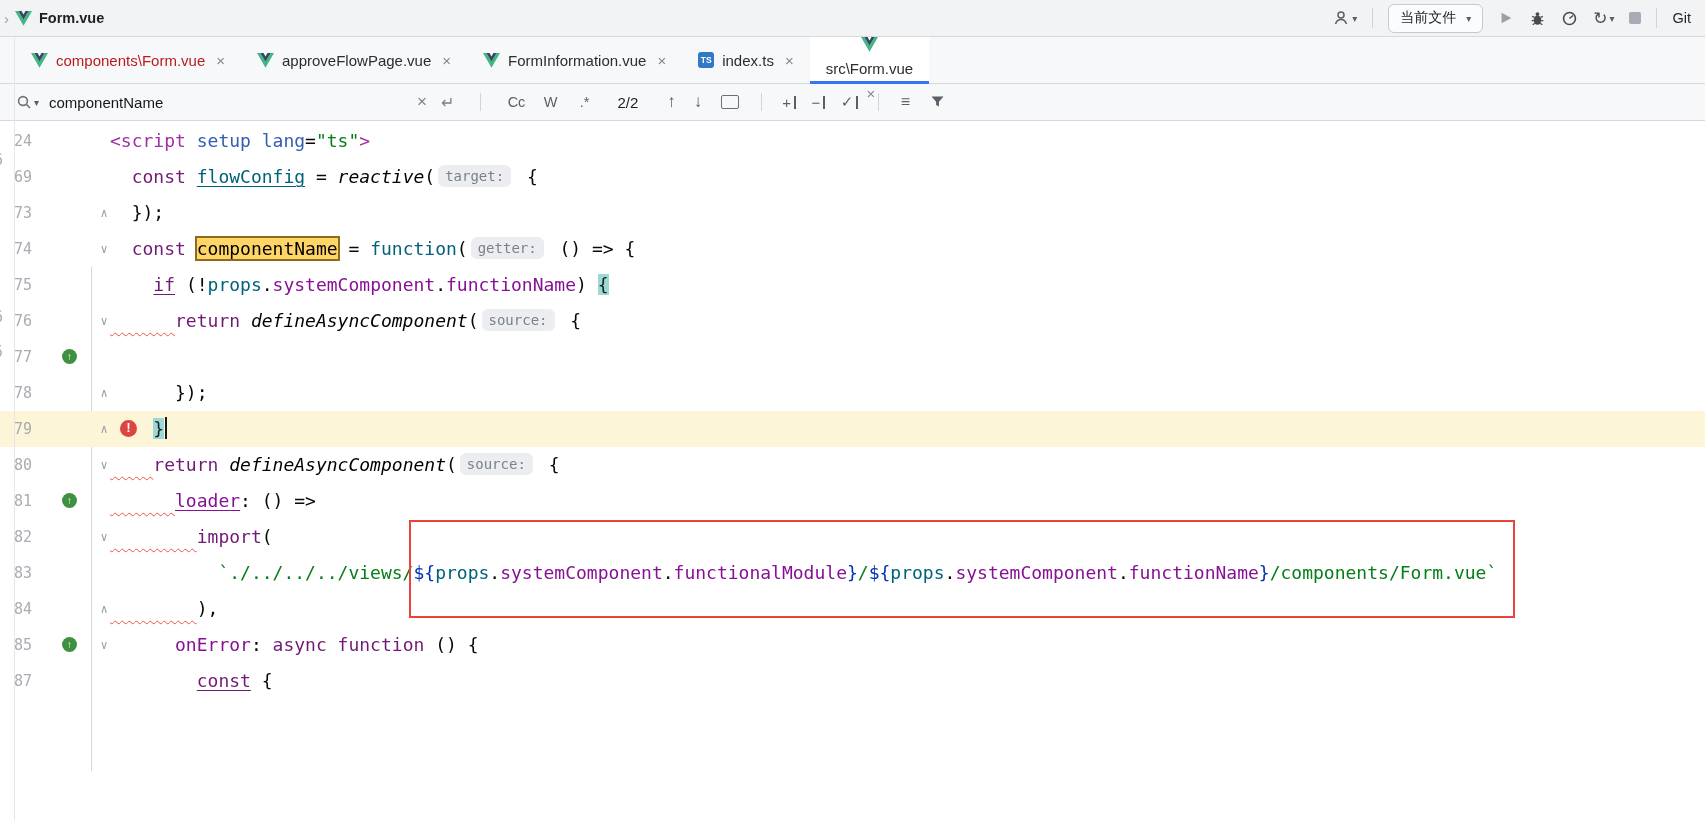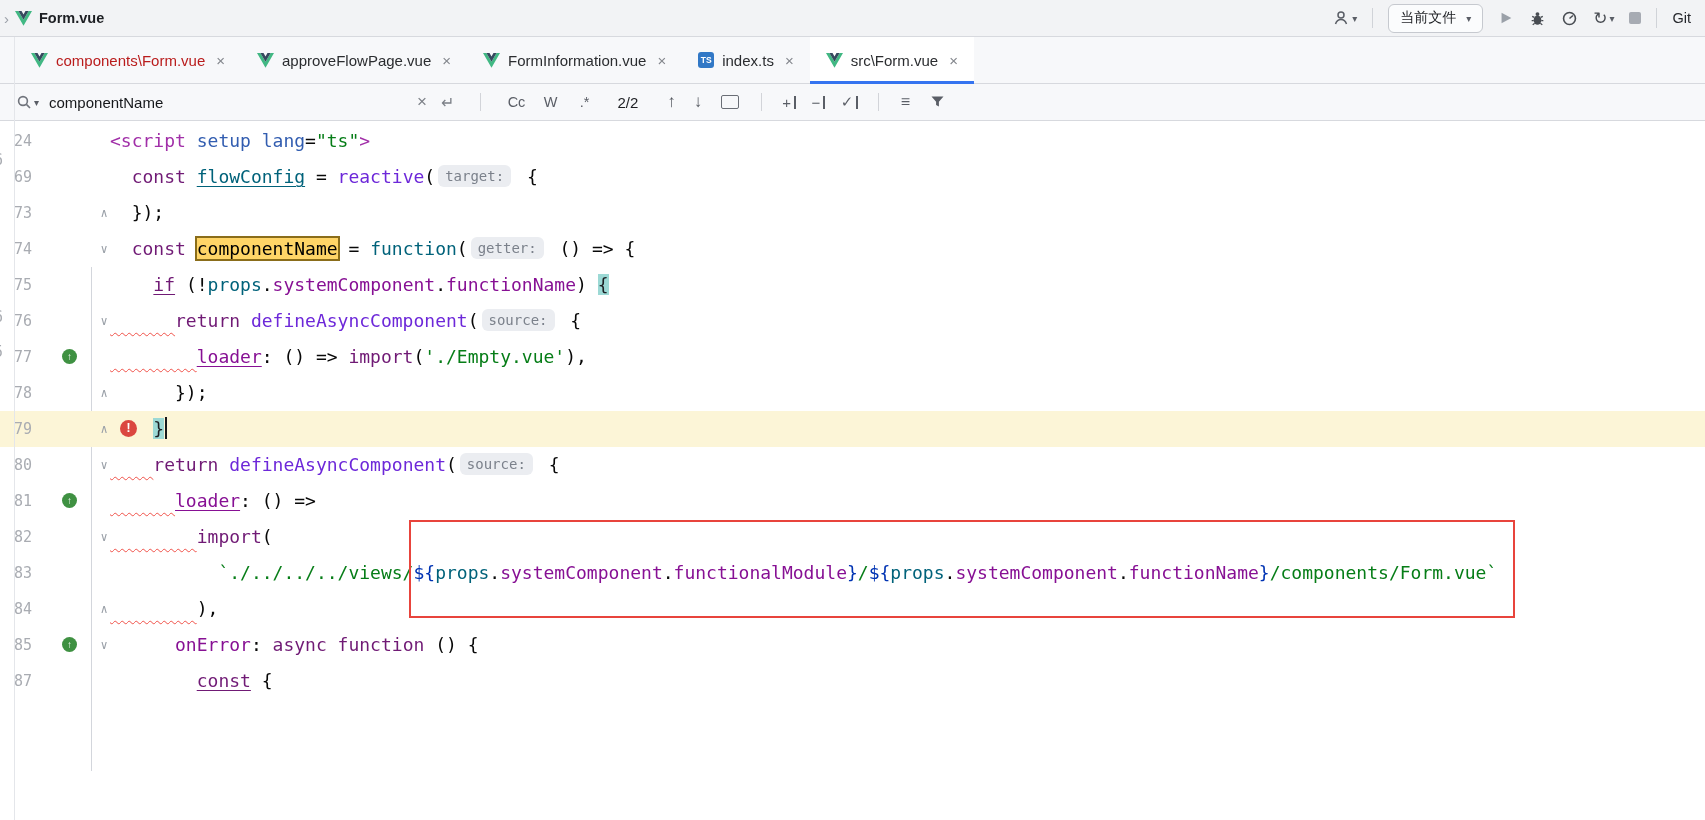--- a/index.html
+++ b/index.html
@@ -18,21 +18,21 @@
   .runconfig{display:flex;align-items:center;gap:8px;border:1px solid #c6c9cf;border-radius:6px;
              background:#fbfcfd;height:27px;padding:0 11px;font-size:14px;color:#1d1f23;}
   .stop-square{width:12px;height:12px;background:#a7abb3;border-radius:2px;display:inline-block;}
   .rerun-glyph{font-size:17px;color:#484c52;line-height:1;}
   .git-label{font-size:14.5px;color:#24262b;}
   
   .tabbar{height:47px;box-sizing:border-box;background:#f7f8fa;border-bottom:1px solid #d7d9de;
           display:flex;align-items:stretch;padding-left:15px;}
   .tab{display:flex;align-items:center;gap:8px;padding:0 16px;font-size:15px;color:#2b2d30;
        position:relative;cursor:default;}
-  .tab.active{background:#ffffff;}
+  .tab.active{background:#ffffff;flex-direction:column;}
   .tab.active::after{content:"";position:absolute;left:0;right:0;bottom:-1px;height:3px;background:#3574f0;}
   .tab-label{white-space:pre;}
   .tab-label.added{color:#b91c1c;}
   .tab-close{color:#83868c;font-size:15px;margin-left:3px;}
   .tab-ic{width:17px;height:16px;display:inline-flex;align-items:center;justify-content:center;}
   .tab-ic.ts{width:16px;height:16px;background:#3178c6;color:#fff;font-size:8.5px;font-weight:700;
              border-radius:3px;}
   
   .searchbar{height:37px;box-sizing:border-box;background:#f7f8fa;border-bottom:1px solid #d7d9de;
              display:flex;align-items:center;padding-left:16px;font-size:15px;}
@@ -60,21 +60,21 @@
          color:#fff;font-size:10px;line-height:15px;text-align:center;font-family:"Liberation Sans",sans-serif;}
   .err{position:absolute;left:120px;top:9px;width:17px;height:17px;border-radius:50%;background:#db4740;
        color:#fff;font-weight:700;font-size:12px;line-height:17px;text-align:center;font-family:"Liberation Sans",sans-serif;}
   .scopeline{position:absolute;left:91px;top:146px;width:1px;height:504px;background:#d3d6dc;}
   .sliver-num{position:absolute;left:-6px;color:#a9acb2;font-size:15px;line-height:20px;}
   .pane-divider{position:absolute;left:14px;top:37px;bottom:0;width:1px;background:#e4e6ea;z-index:2;}
   .red-box{position:absolute;left:409px;top:399px;width:1102px;height:94px;border:2.5px solid #e8443c;
            z-index:5;pointer-events:none;}
   
   .pl{color:#080808}.k{color:#701a75}.s{color:#067d17}.v{color:#00627a}.p{color:#871094}
-  .fi{color:#6d28d9;}
+  .fi{color:#000000;font-style:italic}
   .tg{color:#a12fa8}.at{color:#325db0}.in{color:#0033b3}
   .ws{color:#080808}
   .wsE{text-decoration:underline;text-decoration-style:wavy;text-decoration-color:#f0524a;
        text-decoration-thickness:1px;text-underline-offset:5px;text-decoration-skip-ink:none;}
   .u{text-decoration:underline;text-underline-offset:3px;text-decoration-thickness:1px;}
   .shl{background:#ffd567;outline:2px solid #8a6d1a;color:#000;}
   .bhl{background:#9cd9d5;}
   .inl{display:inline-block;background:#ebedf1;color:#7b818b;border-radius:6px;padding:0 7px;
        font-size:14px;line-height:22px;height:22px;margin:0 5px 0 3px;vertical-align:2px;
        font-family:"DejaVu Sans Mono",monospace;}
@@ -229,21 +229,21 @@
 
   <div class="editor">
     <div class="code-area">
       <div class="scopeline"></div>
     <div class="row"><span class="num">24</span><span><span class="tg">&lt;script</span><span class="pl"> </span><span class="at">setup</span><span class="pl"> </span><span class="at">lang</span><span class="pl">=</span><span class="s">"ts"</span><span class="tg">&gt;</span></span></div>
         <div class="row"><span class="num">69</span><span><span class="ws">  </span><span class="k">const</span><span class="pl"> </span><span class="v u">flowConfig</span><span class="pl"> = </span><span class="fi">reactive</span><span class="pl">(</span><span class="inl">target:</span><span class="pl"> {</span></span></div>
         <div class="row"><span class="num">73</span><span class="fold">∧</span><span><span class="ws">  </span><span class="pl">});</span></span></div>
         <div class="row"><span class="num">74</span><span class="fold">∨</span><span><span class="ws">  </span><span class="k">const</span><span class="pl"> </span><span class="shl">componentName</span><span class="pl"> = </span><span class="v">function</span><span class="pl">(</span><span class="inl">getter:</span><span class="pl"> () =&gt; {</span></span></div>
         <div class="row"><span class="num">75</span><span><span class="ws">    </span><span class="k u">if</span><span class="pl"> (!</span><span class="v">props</span><span class="pl">.</span><span class="p">systemComponent</span><span class="pl">.</span><span class="p">functionName</span><span class="pl">) </span><span class="bhl">{</span></span></div>
         <div class="row"><span class="num">76</span><span class="fold">∨</span><span><span class="wsE">      </span><span class="k">return</span><span class="pl"> </span><span class="fi">defineAsyncComponent</span><span class="pl">(</span><span class="inl">source:</span><span class="pl"> {</span></span></div>
-        <div class="row"><span class="num">77</span><span class="gicon">↑</span><span><span class="wsE">        </span><span class="p u">loader</span><span class="pl">: () =&gt; </span><span class="k">import</span><span class="pl">(</span><span class="s">'./Empty.vue'</span><span class="pl">),</span></span></div>
+        <div class="row"><span class="num">77</span><span class="gicon">↑</span></div>
         <div class="row"><span class="num">78</span><span class="fold">∧</span><span><span class="ws">      </span><span class="pl">});</span></span></div>
         <div class="row current"><span class="num">79</span><span class="fold">∧</span><span class="err">!</span><span><span class="ws">    </span><span class="bhl">}</span><span class="caret"></span></span></div>
         <div class="row"><span class="num">80</span><span class="fold">∨</span><span><span class="wsE">    </span><span class="k">return</span><span class="pl"> </span><span class="fi">defineAsyncComponent</span><span class="pl">(</span><span class="inl">source:</span><span class="pl"> {</span></span></div>
         <div class="row"><span class="num">81</span><span class="gicon">↑</span><span><span class="wsE">      </span><span class="p u">loader</span><span class="pl">: () =&gt;</span></span></div>
         <div class="row"><span class="num">82</span><span class="fold">∨</span><span><span class="wsE">        </span><span class="k">import</span><span class="pl">(</span></span></div>
         <div class="row"><span class="num">83</span><span><span class="ws">          </span><span class="s">`./../../../views/</span><span class="in">${</span><span class="v">props</span><span class="pl">.</span><span class="p">systemComponent</span><span class="pl">.</span><span class="p">functionalModule</span><span class="in">}</span><span class="s">/</span><span class="in">${</span><span class="v">props</span><span class="pl">.</span><span class="p">systemComponent</span><span class="pl">.</span><span class="p">functionName</span><span class="in">}</span><span class="s">/components/Form.vue`</span></span></div>
         <div class="row"><span class="num">84</span><span class="fold">∧</span><span><span class="wsE">        </span><span class="pl">),</span></span></div>
         <div class="row"><span class="num">85</span><span class="fold">∨</span><span class="gicon">↑</span><span><span class="ws">      </span><span class="p">onError</span><span class="pl">: </span><span class="k">async</span><span class="pl"> </span><span class="k">function</span><span class="pl"> () {</span></span></div>
         <div class="row"><span class="num">87</span><span><span class="ws">        </span><span class="k u">const</span><span class="pl"> {</span></span></div>
         <span class="sliver-num" style="top: 29px;">6</span>

